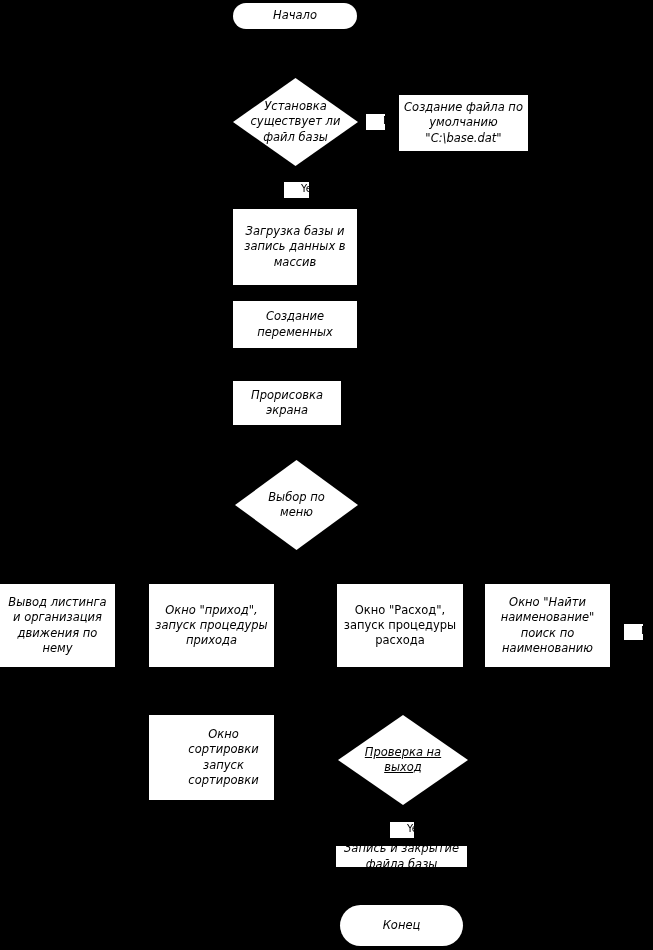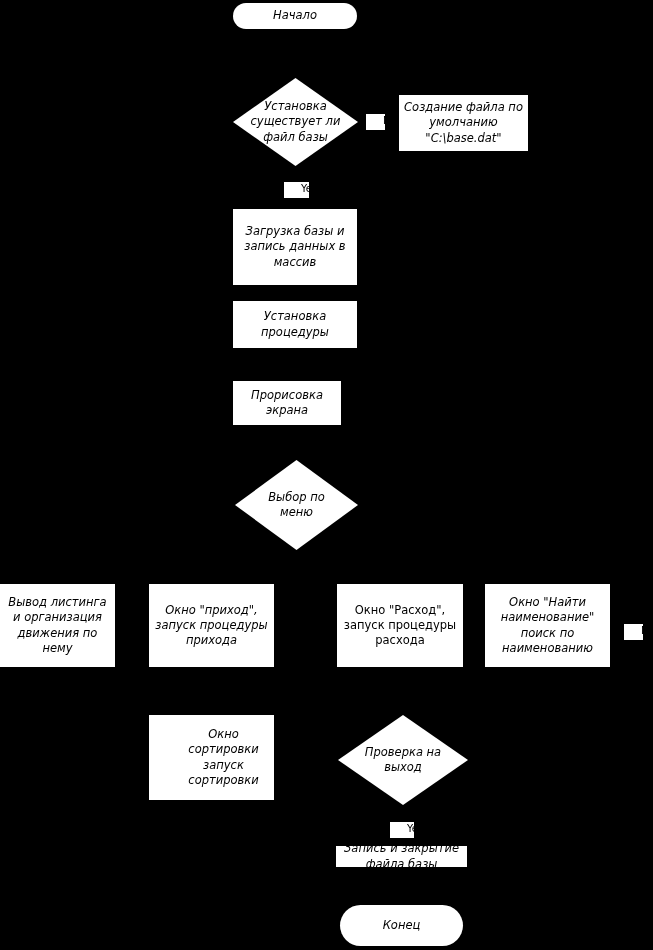--- a/index.html
+++ b/index.html
@@ -102,21 +102,21 @@
 
   <div class="node process" style="left:399px; top:95px; width:129px; height:56px;">
     <span>Создание файла по умолчанию "C:\base.dat"</span>
   </div>
 
   <div class="node process" style="left:233px; top:209px; width:124px; height:76px;">
     <span>Загрузка базы и запись данных в массив</span>
   </div>
 
   <div class="node process" style="left:233px; top:301px; width:124px; height:47px;">
-    <span>Установка процедуры</span>
+    <span>Создание переменных</span>
   </div>
 
   <div class="node process" style="left:233px; top:381px; width:108px; height:44px;">
     <span>Прорисовка экрана</span>
   </div>
 
   <div class="node diamond" style="left:235px; top:460px; width:123px; height:90px;">
     <div class="dshape"></div>
     <span class="dtext">Выбор по меню</span>
   </div>
@@ -134,21 +134,21 @@
   </div>
 
   <div class="node process" style="left:485px; top:584px; width:125px; height:83px;">
     <span>Окно "Найти наименование" поиск по наименованию</span>
   </div>
 
   <div class="node process" style="left:149px; top:715px; width:125px; height:85px;padding-left:28px;">
     <span>Окно сортировки запуск сортировки</span>
   </div>
 
-  <div class="node diamond" style="left:338px; top:715px; width:130px; height:90px;">
+  <div class="node diamond" style="left:338px; top:715px; width:130px; height:90px;text-decoration:underline;">
     <div class="dshape"></div>
     <span class="dtext">Проверка на выход</span>
   </div>
 
   <div class="node process" style="left:336px; top:846px; width:131px; height:21px;">
     <span>Запись и закрытие файла базы</span>
   </div>
 
   <div class="node terminator" style="left:340px; top:905px; width:123px; height:41px;">
     <span>Конец</span>

